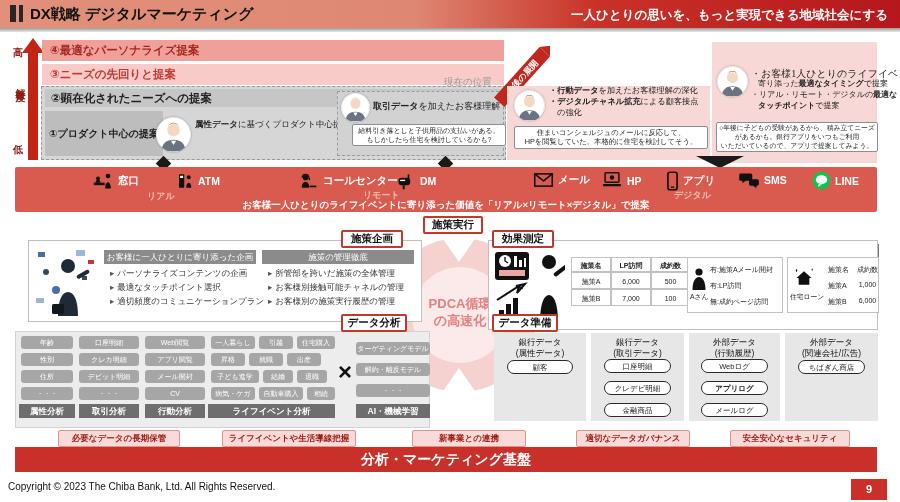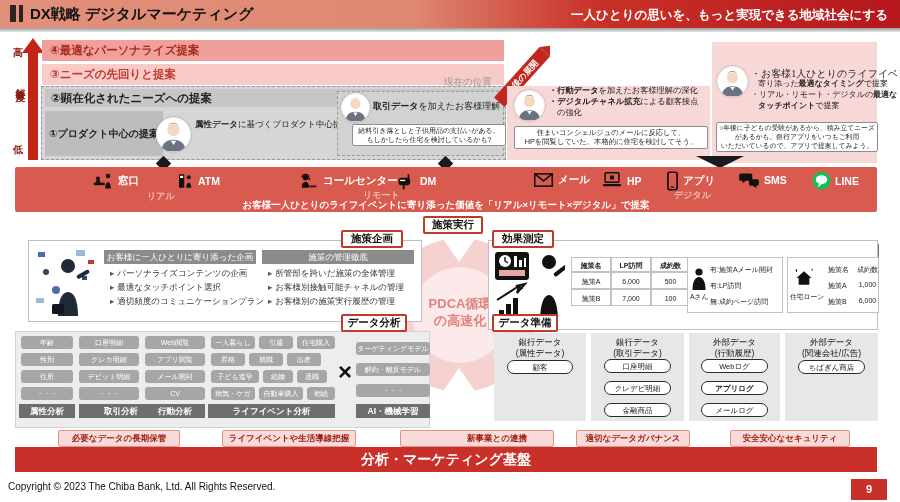--- a/index.html
+++ b/index.html
@@ -384,21 +384,21 @@
   <div class="tile" style="left:21px;top:336px;width:52px;">年齢</div>
   <div class="tile" style="left:21px;top:353px;width:52px;">性別</div>
   <div class="tile" style="left:21px;top:370px;width:52px;">住所</div>
   <div class="tile" style="left:21px;top:387px;width:52px;">・・・</div>
   <div class="glb" style="left:19px;top:404px;width:56px;">属性分析</div>
 
   <div class="tile" style="left:79px;top:336px;width:60px;">口座明細</div>
   <div class="tile" style="left:79px;top:353px;width:60px;">クレカ明細</div>
   <div class="tile" style="left:79px;top:370px;width:60px;">デビット明細</div>
   <div class="tile" style="left:79px;top:387px;width:60px;">・・・</div>
-  <div class="glb" style="left:79px;top:404px;width:60px;padding-left:12px;">取引分析</div>
+  <div class="glb" style="left:79px;top:404px;width:60px;">取引分析</div>
 
   <div class="tile" style="left:145px;top:336px;width:60px;">Web閲覧</div>
   <div class="tile" style="left:145px;top:353px;width:60px;">アプリ閲覧</div>
   <div class="tile" style="left:145px;top:370px;width:60px;">メール開封</div>
   <div class="tile" style="left:145px;top:387px;width:60px;">CV</div>
   <div class="glb" style="left:145px;top:404px;width:60px;">行動分析</div>
 
   <div class="tile" style="left:211px;top:336px;width:44px;">一人暮らし</div>
   <div class="tile" style="left:259px;top:336px;width:34px;">引越</div>
   <div class="tile" style="left:297px;top:336px;width:38px;">住宅購入</div>
@@ -447,21 +447,21 @@
   <div class="pbox" style="left:785px;width:93px;">
     <div class="ptitle">
         <span style="display:block;">外部データ</span>
         <span style="display:block;">(関連会社/広告)</span>
       </div>
     <div class="cyl" style="left:13px;top:27px;width:67px;">ちばぎん商店</div>
   </div>
 
   <div class="tag" style="left:58px;width:120px;">必要なデータの長期保管</div>
   <div class="tag" style="left:222px;width:132px;">ライフイベントや生活導線把握</div>
-  <div class="tag" style="left:400px;width:112px;padding-left:40px;">新事業との連携</div>
+  <div class="tag" style="left:412px;width:112px;">新事業との連携</div>
   <div class="tag" style="left:576px;width:112px;">適切なデータガバナンス</div>
   <div class="tag" style="left:730px;width:118px;">安全安心なセキュリティ</div>
   <div id="foundbar">分析・マーケティング基盤</div>
 
   <div id="copyright" class="nw">Copyright © 2023 The Chiba Bank, Ltd. All Rights Reserved.</div>
   <div id="pagebadge">9</div>
 
 </div>
 
 </body></html>

